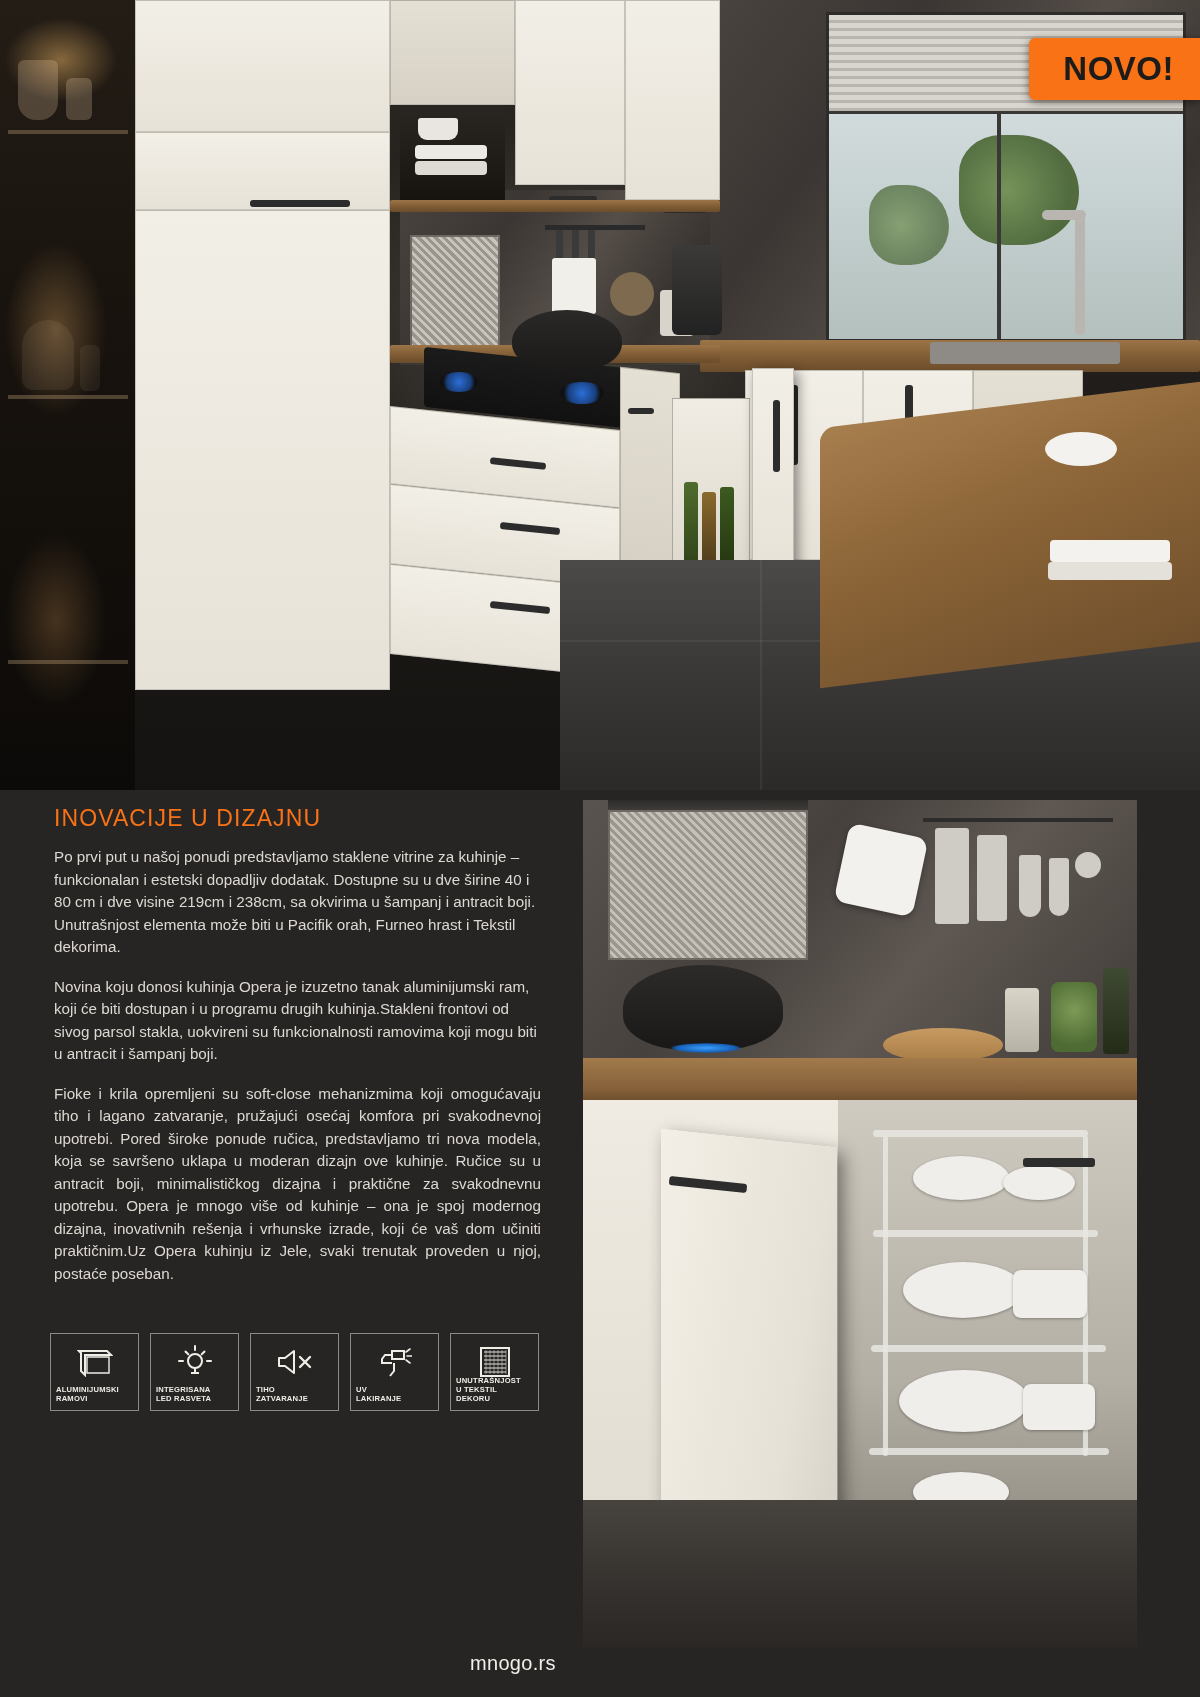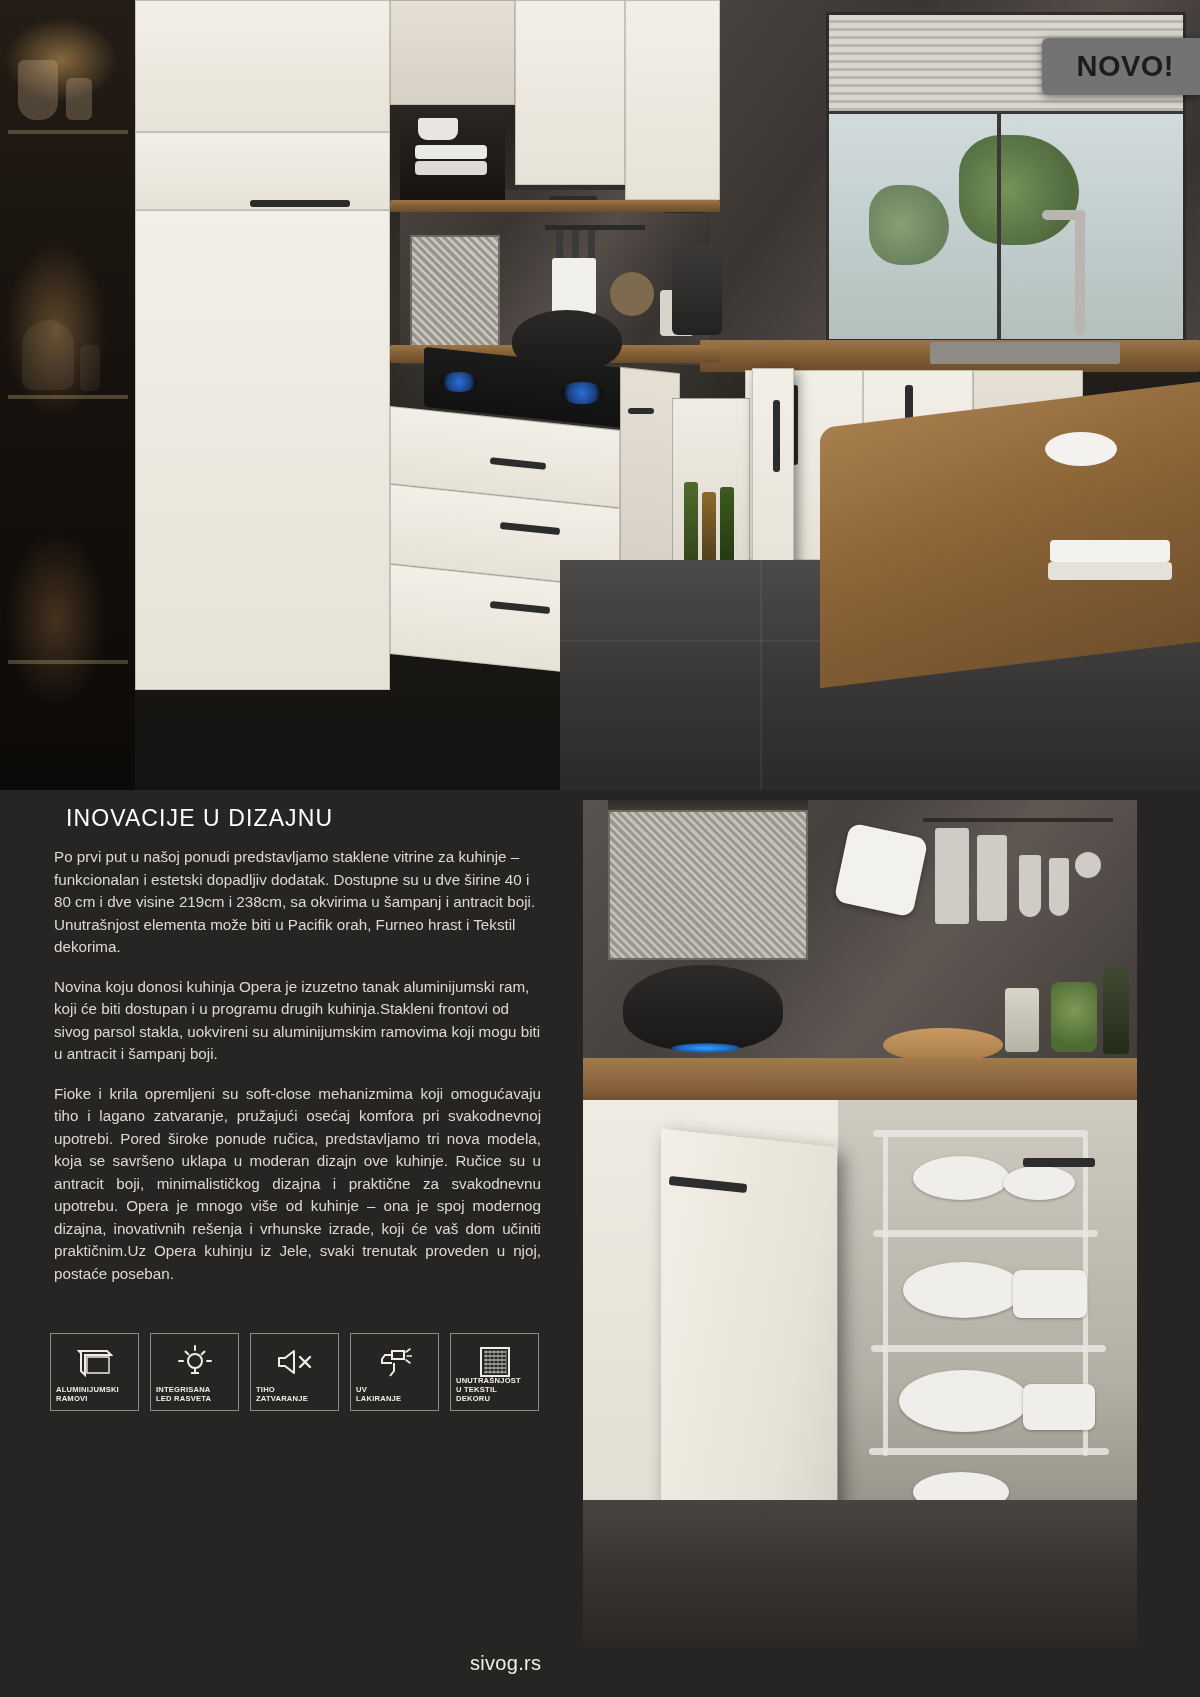--- a/index.html
+++ b/index.html
@@ -141,23 +141,23 @@
     border: 1px solid rgba(70,65,58,0.35);
     box-sizing: border-box;
   }
   .bottle {
     position: absolute; border-radius: 3px 3px 2px 2px;
   }
 
   .novo-badge {
     position: absolute;
     right: 0; top: 38px;
-    background: #737373;
+    background: #f97316;
     color: #1d1c1a;
-    font-size: 29px;
+    font-size: 33px;
     font-weight: bold;
     letter-spacing: .5px;
     padding: 12px 26px 12px 34px;
     border-radius: 6px 0 0 6px;
     box-shadow: 0 2px 8px rgba(0,0,0,0.5);
   }
 
   
   .content {
     position: absolute;
@@ -166,23 +166,23 @@
     background: #262524;
   }
   .text-col {
     position: absolute;
     left: 54px; top: 15px;
     width: 487px;
   }
   .section-title {
     font-size: 23px;
     letter-spacing: 1.1px;
-    color: #ffffff;
+    color: #f97316;
     font-weight: 400;
-    margin: 0 0 14px 12px;
+    margin: 0 0 14px 0;
   }
   .para {
     font-size: 15.2px;
     line-height: 1.48;
     color: #ddd9d2;
     margin: 0 0 17px 0;
   }
   .para.just { text-align: justify; }
 
   
@@ -419,21 +419,21 @@
     <div class="cup" style="left:1048px;top:562px;width:124px;height:18px;border-radius:4px;background:#e4e1db"></div>
 
     <div class="novo-badge">NOVO!</div>
   </div>
 
   <div class="content">
 
     <div class="text-col">
       <h2 class="section-title">INOVACIJE U DIZAJNU</h2>
       <p class="para">Po prvi put u našoj ponudi predstavljamo staklene vitrine za kuhinje – funkcionalan i estetski dopadljiv dodatak. Dostupne su u dve širine 40 i 80 cm i dve visine 219cm i 238cm, sa okvirima u šampanj i antracit boji. Unutrašnjost elementa može biti u Pacifik orah, Furneo hrast i Tekstil dekorima.</p>
-      <p class="para">Novina koju donosi kuhinja Opera je izuzetno tanak aluminijumski ram, koji će biti dostupan i u programu drugih kuhinja.Stakleni frontovi od sivog parsol stakla, uokvireni su aluminijumskim ramovima koji mogu biti u antracit i šampanj boji.</p>
+      <p class="para">Novina koju donosi kuhinja Opera je izuzetno tanak aluminijumski ram, koji će biti dostupan i u programu drugih kuhinja.Stakleni frontovi od sivog parsol stakla, uokvireni su funkcionalnosti ramovima koji mogu biti u antracit i šampanj boji.</p>
       <p class="para just">Fioke i krila opremljeni su soft-close mehanizmima koji omogućavaju tiho i lagano zatvaranje, pružajući osećaj komfora pri svakodnevnoj upotrebi. Pored široke ponude ručica, predstavljamo tri nova modela, koja se savršeno uklapa u moderan dizajn ove kuhinje. Ručice su u antracit boji, minimalističkog dizajna i praktične za svakodnevnu upotrebu. Opera je mnogo više od kuhinje – ona je spoj modernog dizajna, inovativnih rešenja i vrhunske izrade, koji će vaš dom učiniti praktičnim.Uz Opera kuhinju iz Jele, svaki trenutak proveden u njoj, postaće poseban.</p>
     </div>
 
     <div class="features">
       <div class="frow">
 
         <div class="fbox">
           <div class="glyph">
             <svg width="36" height="30" viewBox="0 0 36 30">
               <path d="M2 4 H30 L34 8 H8 V28 L4 24 V6 Z" fill="none" stroke="#f0ede7" stroke-width="2"></path>
@@ -495,21 +495,21 @@
                 <path d="M8 5 v24 M12 5 v24 M16 5 v24 M20 5 v24 M24 5 v24 M28 5 v24" opacity=".5"></path>
               </g>
             </svg>
           </div>
           <div class="flabel">UNUTRAŠNJOST<br>U TEKSTIL DEKORU</div>
         </div>
       </div>
 
     </div>
 
-    <div class="brand">sivog.rs</div>
+    <div class="brand">mnogo.rs</div>
   </div>
 
   <div class="photo2">
     <div class="p2-wall"></div>
     <div class="p2-hoodtop"></div>
     <div class="p2-hood"></div>
     <div class="p2-pot"></div>
     <div class="p2-flame"></div>
     <div class="p2-mitt"></div>
 

